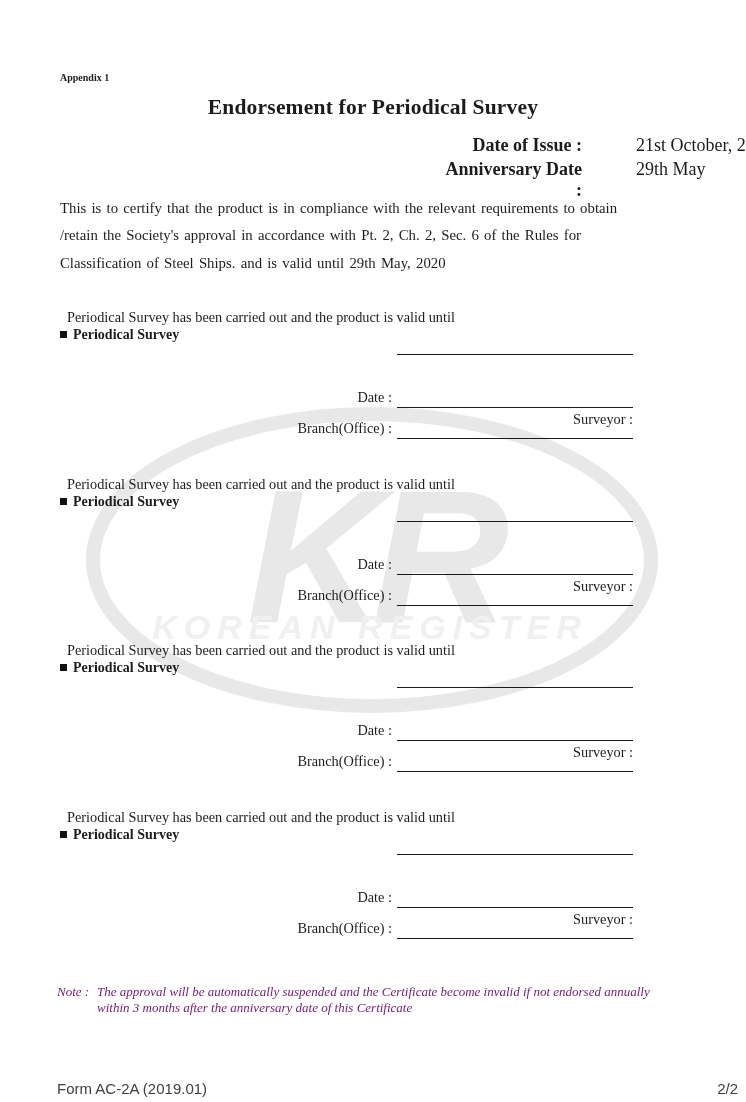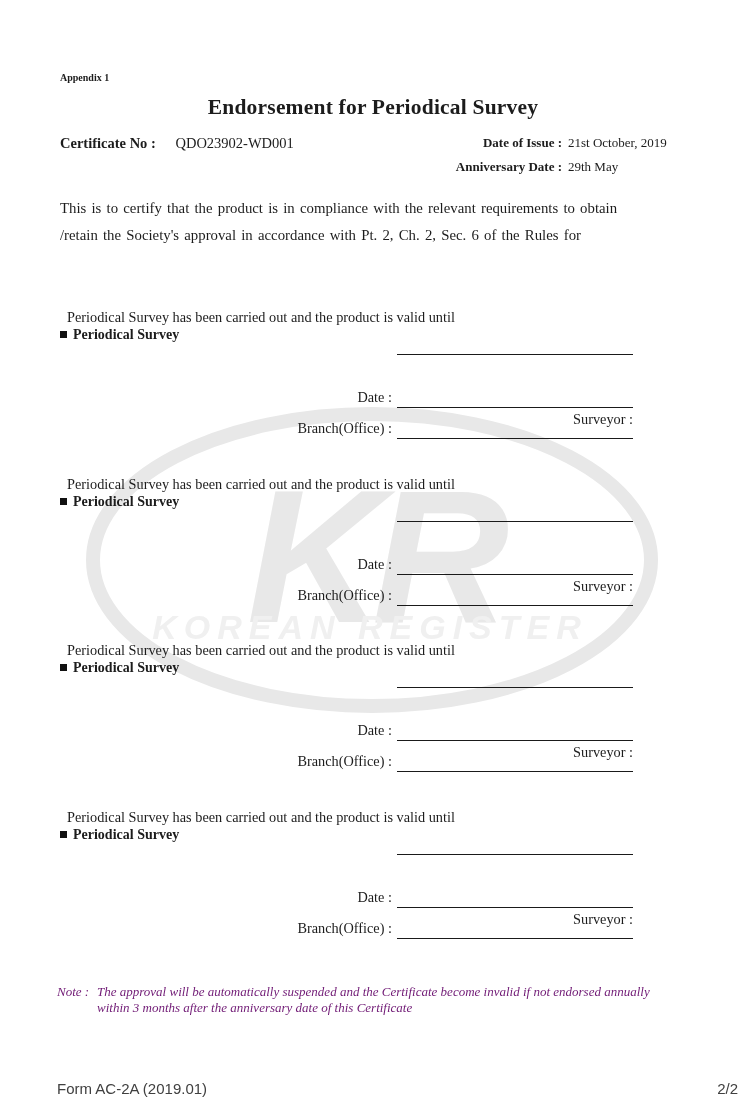--- a/index.html
+++ b/index.html
@@ -11,22 +11,22 @@
   }
   .watermark { position:absolute; left:0; top:0; pointer-events:none; }
 
   .appendix { position:absolute; left:60px; top:72px; font-size:10px; font-weight:bold; }
   .title { position:absolute; left:0; right:0; top:95px; text-align:center;
            font-size:21.5px; font-weight:bold; letter-spacing:0.2px; }
 
   .meta-cert { position:absolute; left:60px; top:135px; font-size:14.5px; }
   .meta-cert .lbl { font-weight:bold; }
   .meta-cert .val { margin-left:16px; }
-  .meta-right { position:absolute; left:420px; top:135px; width:280px;
-                display:flex; font-size:13px; }
+  .meta-right { position:absolute; left:440px; top:135px; width:280px;
+                display:flex; font-size:18px;gap:48px; }
   .meta-right.row2 { top:159px; }
   .meta-right .lbl { flex:0 0 142px; text-align:right; font-weight:bold; }
   .meta-right .val { margin-left:6px; white-space:nowrap; }
 
   .intro { position:absolute; left:60px; top:195px; width:634px; font-size:14.8px; }
   .intro div { height:27.4px; line-height:27.4px; white-space:nowrap; word-spacing:1.5px; }
 
   .section { position:absolute; left:60px; width:633px; height:160px; }
   .sec-head { position:absolute; left:0; top:0; font-size:14px; font-weight:bold;margin-top:44px; }
   .bullet { display:inline-block; width:7px; height:7px; background:#111;
@@ -58,38 +58,35 @@
   <svg class="watermark" width="746" height="1102" viewBox="0 0 746 1102">
     <ellipse cx="372" cy="560" rx="279" ry="146" fill="none" stroke-width="14" stroke="#e8e8e8"></ellipse>
     <text x="372" y="622" text-anchor="middle" font-size="190" font-weight="bold" font-style="italic" letter-spacing="-12" font-family="'Liberation Sans',sans-serif" fill="#e8e8e8">KR</text>
     <text x="370" y="639" text-anchor="middle" font-size="34" font-weight="bold" font-style="italic" letter-spacing="7" font-family="'Liberation Sans',sans-serif" fill="#f0f0f0">KOREAN REGISTER</text>
   </svg>
 
   <div class="appendix">Appendix 1</div>
 
   <div class="title">Endorsement for Periodical Survey</div>
 
-  <div class="meta-cert">
-    <span class="lbl">Certificate No :</span>
-    <span class="val">QDO23902-WD001</span>
-  </div>
 
   <div class="meta-right">
     <span class="lbl">Date of Issue :</span>
     <span class="val">21st October, 2019</span>
   </div>
 
   <div class="meta-right row2">
     <span class="lbl">Anniversary Date :</span>
     <span class="val">29th May</span>
   </div>
 
   <div class="intro">
     <div>This is to certify that the product is in compliance with the relevant requirements to obtain</div>
     <div>/retain the Society's approval in accordance with Pt. 2, Ch. 2, Sec. 6 of the Rules for</div>
+    <div>Classification of Steel Ships. and is valid until 29th May, 2020</div>
   </div>
 
   <div class="section sec1">
     <div class="sec-head">
       <span class="bullet"></span><span>Periodical Survey</span>
     </div>
     <div class="sec-desc">Periodical Survey has been carried out and the product is valid until</div>
     <div class="frow r0">
       <span class="frow-label"></span>
       <span class="frow-line"></span>

